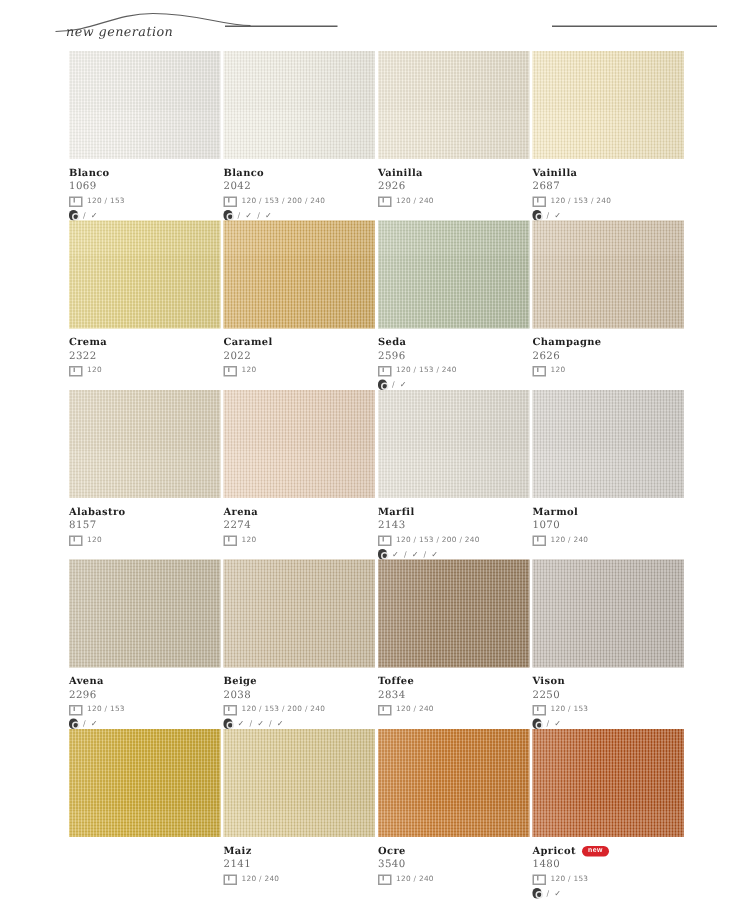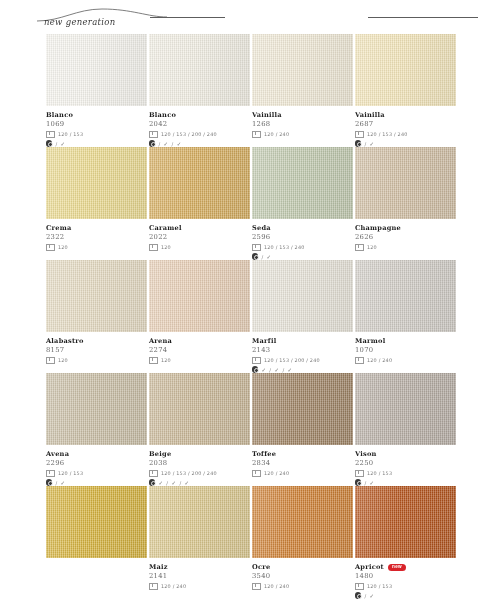--- a/index.html
+++ b/index.html
@@ -173,21 +173,21 @@
         </div>
         <div class="cell c2">
           <div class="swatch" style="background: rgb(238, 231, 212);">
             <div class="weave"></div>
             <div class="sheen"></div>
           </div>
           <div class="info">
             <div class="name-row">
               <div class="name">Vainilla</div>
             </div>
-            <div class="code">1268</div>
+            <div class="code">2926</div>
             <div class="widths">
               <span class="w-icon"></span>
               <span>120 / 240</span>
             </div>
             <div class="spacer"></div>
           </div>
         </div>
         <div class="cell c3">
           <div class="swatch" style="background: rgb(241, 227, 184);">
             <div class="weave"></div>

